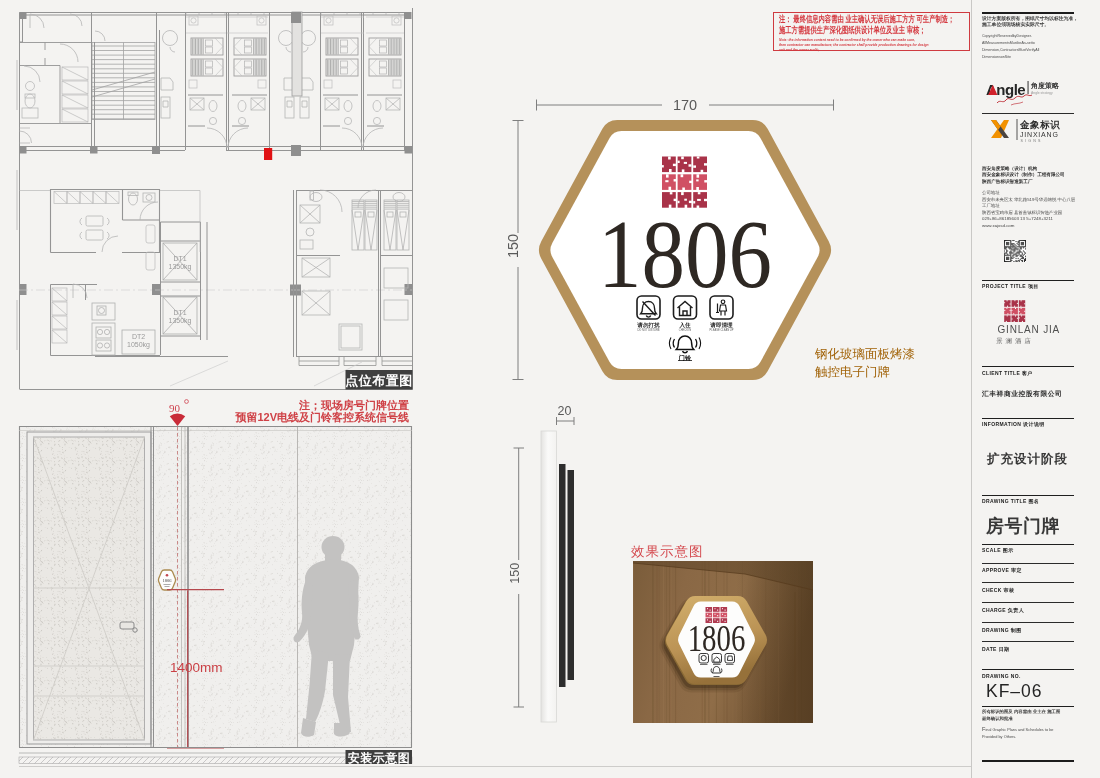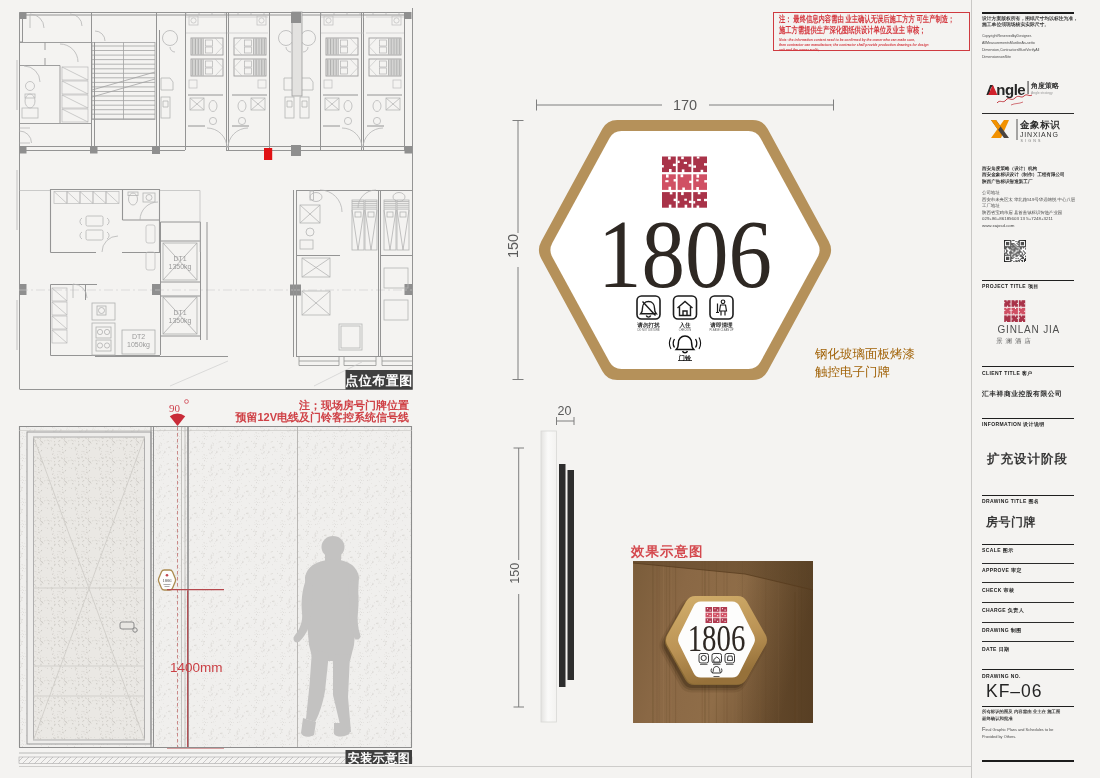--- a/index.html
+++ b/index.html
@@ -808,21 +808,21 @@
 <rect x="559" y="464" width="6.5" height="223" fill="#2d2d2d"></rect>
 
 <rect x="567.5" y="470" width="6.5" height="210" fill="#2d2d2d"></rect>
 
 <g stroke="#7f7f7f" stroke-width="1" fill="none">
       <path d="M518.7 448V560 M518.7 594V707"></path>
       <path d="M513.5 448H524 M513.5 707H524"></path>
     </g>
 <text x="522.5" y="577" font-size="12.5" fill="#595959" text-anchor="middle" font-family="Liberation Sans" transform="rotate(-90 518.7 577)">150</text>
   </svg>
-<div style="position:absolute;left:631px;top:543px;font-size:13.5px;font-weight:bold;color:#d4494e;letter-spacing:1px">效果示意图</div>
+<div style="position:absolute;left:631px;top:543px;font-size:13.5px;font-weight:normal;color:#d4494e;letter-spacing:1px">效果示意图</div>
 
 <svg style="position:absolute;left:630px;top:555px" width="190" height="175" viewBox="630 555 190 175">
     <defs>
       <linearGradient id="wood" x1="0" y1="0" x2="1" y2="0.25">
         <stop offset="0" stop-color="#7a5c3a"></stop>
         <stop offset="0.3" stop-color="#8a6845"></stop>
         <stop offset="0.62" stop-color="#8f6d48"></stop>
         <stop offset="1" stop-color="#6b4e2f"></stop>
       </linearGradient>
       <linearGradient id="woodtop" x1="0" y1="0" x2="1" y2="0">
@@ -1286,21 +1286,21 @@
 <div style="position:absolute;left:982px;top:388.5px;width:100px;font-size:6.8px;font-weight:bold;color:#2e2e2e;letter-spacing:0.5px">汇丰祥商业控股有限公司</div>
 
 <div style="position:absolute;left:982px;top:417.5px;width:92px;height:1.4px;background:#1f1f1f"></div>
 <div style="position:absolute;left:982px;top:421px;width:92px;font-size:5px;font-weight:bold;color:#222;letter-spacing:0.4px">INFORMATION 设计说明</div>
 
 <div style="position:absolute;left:987px;top:451px;width:95px;font-size:12.5px;font-weight:bold;color:#383838;letter-spacing:1px">扩充设计阶段</div>
 
 <div style="position:absolute;left:982px;top:494.5px;width:92px;height:1.4px;background:#1f1f1f"></div>
 <div style="position:absolute;left:982px;top:498px;width:92px;font-size:5px;font-weight:bold;color:#222;letter-spacing:0.4px">DRAWING TITLE 图名</div>
 
-<div style="position:absolute;left:986px;top:514px;width:95px;font-size:12px;font-weight:bold;color:#383838;letter-spacing:0.5px">房号门牌</div>
+<div style="position:absolute;left:986px;top:514px;width:95px;font-size:18px;font-weight:bold;color:#383838;letter-spacing:0.5px">房号门牌</div>
 
 <div style="position:absolute;left:982px;top:543.5px;width:92px;height:1.4px;background:#1f1f1f"></div>
 <div style="position:absolute;left:982px;top:547px;width:92px;font-size:5px;font-weight:bold;color:#222;letter-spacing:0.4px">SCALE 图示</div>
 
 <div style="position:absolute;left:982px;top:562.5px;width:92px;height:1px;background:#2b2b2b"></div>
 <div style="position:absolute;left:982px;top:567px;width:92px;font-size:5px;font-weight:bold;color:#222;letter-spacing:0.4px">APPROVE 审定</div>
 
 <div style="position:absolute;left:982px;top:582px;width:92px;height:1px;background:#2b2b2b"></div>
 <div style="position:absolute;left:982px;top:587px;width:92px;font-size:5px;font-weight:bold;color:#222;letter-spacing:0.4px">CHECK 审核</div>
 

